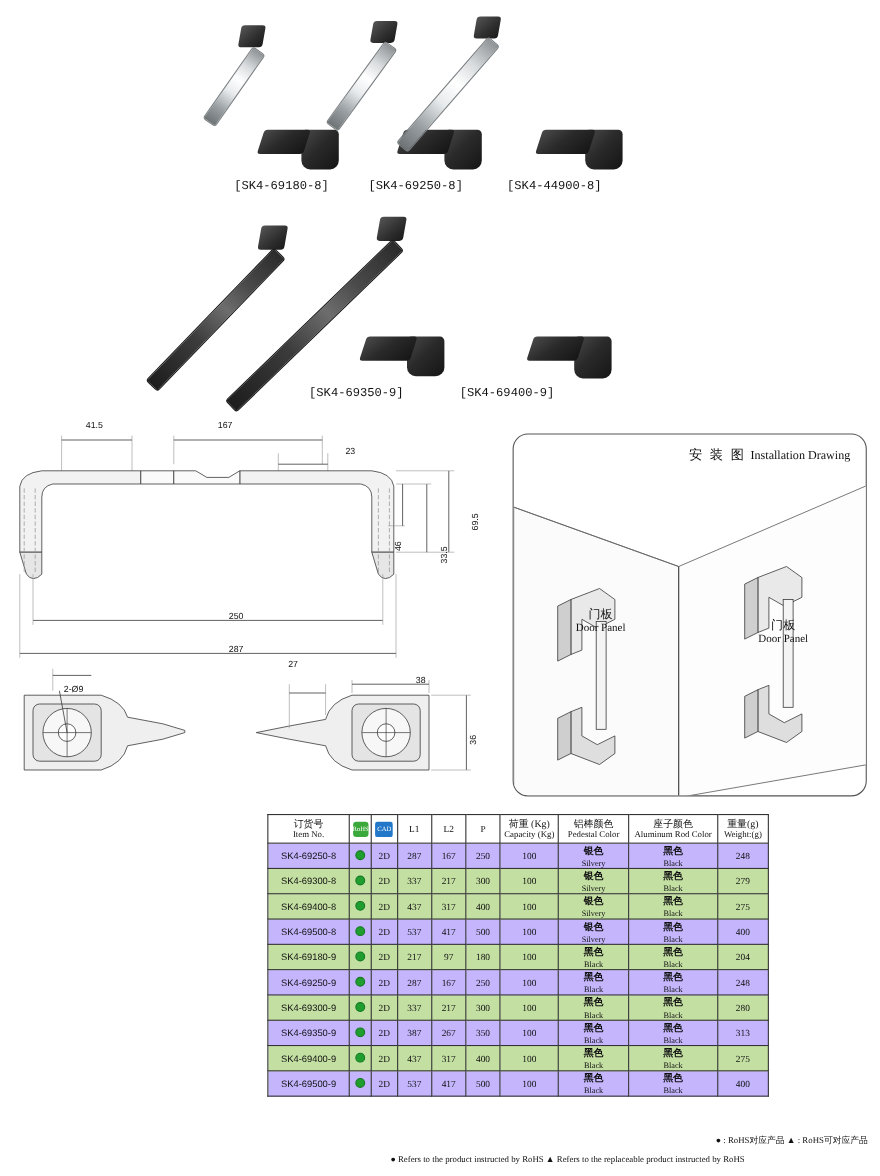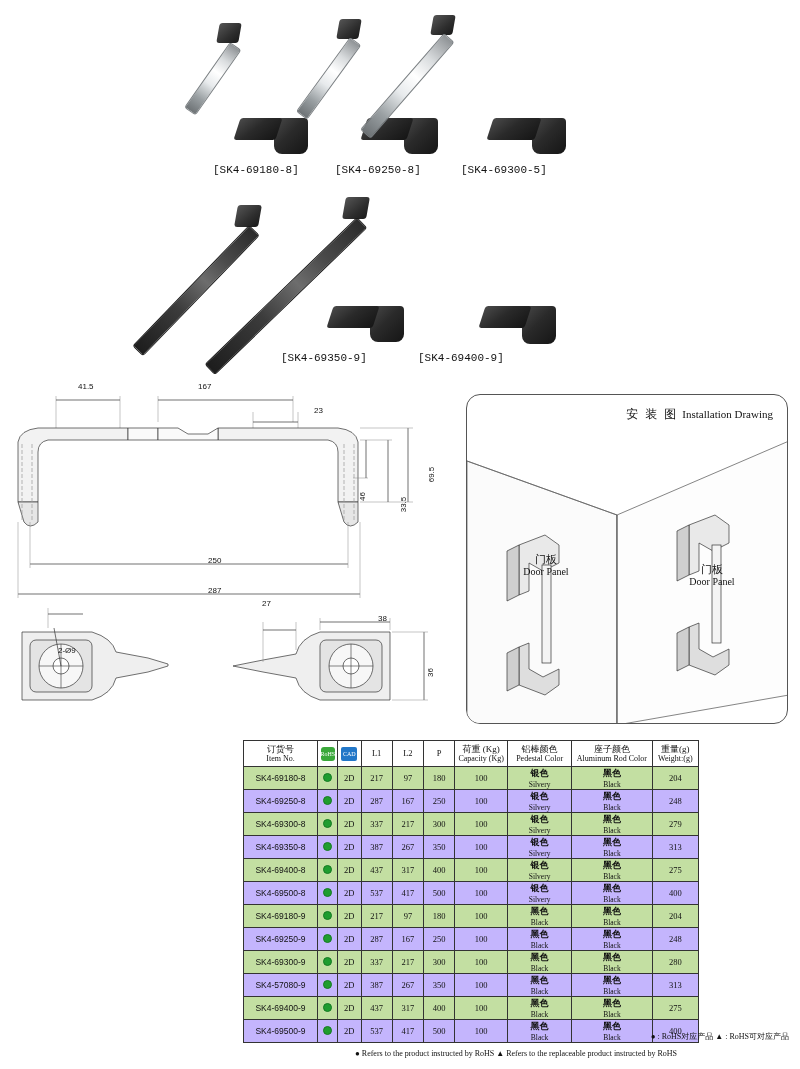--- a/index.html
+++ b/index.html
@@ -192,21 +192,21 @@
 
   <div class="handle" style="left:344px;top:196px;width:222px;height:148px;">
     <div class="foot-top" style="left:0px;top:1px;width:24px;height:22px;transform:skewX(-10deg);"></div>
     <div class="h-bar bar-black" style="left:13px;top:21px;width:15px;height:212px;transform:rotate(46deg);transform-origin:top left;"></div>
     <div class="foot" style="left:178px;top:110px;width:34px;height:38px;border-radius:4px 4px 8px 8px;"></div>
     <div class="foot" style="left:138px;top:110px;width:46px;height:22px;transform:skewX(-18deg);"></div>
   </div>
 
   <div class="handle-label" style="left:213px;top:164px;">[SK4-69180-8]</div>
   <div class="handle-label" style="left:335px;top:164px;">[SK4-69250-8]</div>
-  <div class="handle-label" style="left:461px;top:164px;">[SK4-69300-5]</div>
+  <div class="handle-label" style="left:461px;top:164px;">[SK4-44900-8]</div>
   <div class="handle-label" style="left:281px;top:352px;">[SK4-69350-9]</div>
   <div class="handle-label" style="left:418px;top:352px;">[SK4-69400-9]</div>
 </div>
 
 <div>
 
   <svg width="450" height="340" viewBox="0 0 450 340" style="position:absolute;left:8px;top:382px;">
     <g stroke="#333" fill="none" stroke-width="0.7">
 
       <line x1="48" y1="14" x2="48" y2="52" stroke="#888" stroke-width="0.5"></line>
@@ -279,21 +279,21 @@
   </svg>
 
   <div class="dim-text" style="left:78px;top:382px;">41.5</div>
   <div class="dim-text" style="left:198px;top:382px;">167</div>
   <div class="dim-text" style="left:266px;top:406px;padding-left:48px;">23</div>
   <div class="dim-text" style="left:424px;top:470px;transform:rotate(-90deg);">69.5</div>
   <div class="dim-text" style="left:358px;top:492px;transform:rotate(-90deg);">46</div>
   <div class="dim-text" style="left:396px;top:500px;transform:rotate(-90deg);">33.5</div>
   <div class="dim-text" style="left:208px;top:556px;">250</div>
   <div class="dim-text" style="left:208px;top:586px;">287</div>
-  <div class="dim-text" style="left:58px;top:646px;">2-Ø9</div>
+  <div class="dim-text" style="left:58px;top:622px;">2-Ø9</div>
   <div class="dim-text" style="left:262px;top:599px;">27</div>
   <div class="dim-text" style="left:378px;top:614px;">38</div>
   <div class="dim-text" style="left:426px;top:668px;transform:rotate(-90deg);">36</div>
 
   <div class="install-box">
     <svg width="322" height="330" viewBox="0 0 322 330">
 
       <path d="M0,66 L150,120 L150,330 L0,330 Z" fill="#fbfbfb" stroke="#666" stroke-width="0.8"></path>
       <path d="M150,120 L322,46 L322,300 L150,330 Z" fill="#fdfdfd" stroke="#666" stroke-width="0.8"></path>
       <line x1="150" y1="120" x2="150" y2="330" stroke="#444" stroke-width="0.8"></line>
@@ -369,227 +369,191 @@
           <span class="cn">座子颜色</span>
           <span class="en">Aluminum Rod Color</span>
         </th>
         <th>
           <span class="cn">重量(g)</span>
           <span class="en">Weight:(g)</span>
         </th>
       </tr>
     </thead>
     <tbody>
+        <tr class="norm">
+          <td class="itemno">SK4-69250-8</td>
+          <td><span class="dot-green"></span></td>
+          <td>2D</td>
+          <td>287</td>
+          <td>167</td>
+          <td>250</td>
+          <td>100</td>
+          <td class="color">
+            <span class="cn">银色</span>
+            <span class="en">Silvery</span>
+          </td>
+          <td class="color">
+            <span class="cn">黑色</span>
+            <span class="en">Black</span>
+          </td>
+          <td>248</td>
+        </tr>
         <tr class="alt">
-          <td class="itemno">SK4-69180-8</td>
+          <td class="itemno">SK4-69300-8</td>
+          <td><span class="dot-green"></span></td>
+          <td>2D</td>
+          <td>337</td>
+          <td>217</td>
+          <td>300</td>
+          <td>100</td>
+          <td class="color">
+            <span class="cn">银色</span>
+            <span class="en">Silvery</span>
+          </td>
+          <td class="color">
+            <span class="cn">黑色</span>
+            <span class="en">Black</span>
+          </td>
+          <td>279</td>
+        </tr>
+        <tr class="alt">
+          <td class="itemno">SK4-69400-8</td>
+          <td><span class="dot-green"></span></td>
+          <td>2D</td>
+          <td>437</td>
+          <td>317</td>
+          <td>400</td>
+          <td>100</td>
+          <td class="color">
+            <span class="cn">银色</span>
+            <span class="en">Silvery</span>
+          </td>
+          <td class="color">
+            <span class="cn">黑色</span>
+            <span class="en">Black</span>
+          </td>
+          <td>275</td>
+        </tr>
+        <tr class="norm">
+          <td class="itemno">SK4-69500-8</td>
+          <td><span class="dot-green"></span></td>
+          <td>2D</td>
+          <td>537</td>
+          <td>417</td>
+          <td>500</td>
+          <td>100</td>
+          <td class="color">
+            <span class="cn">银色</span>
+            <span class="en">Silvery</span>
+          </td>
+          <td class="color">
+            <span class="cn">黑色</span>
+            <span class="en">Black</span>
+          </td>
+          <td>400</td>
+        </tr>
+        <tr class="alt">
+          <td class="itemno">SK4-69180-9</td>
           <td><span class="dot-green"></span></td>
           <td>2D</td>
           <td>217</td>
           <td>97</td>
           <td>180</td>
           <td>100</td>
           <td class="color">
-            <span class="cn">银色</span>
-            <span class="en">Silvery</span>
+            <span class="cn">黑色</span>
+            <span class="en">Black</span>
           </td>
           <td class="color">
             <span class="cn">黑色</span>
             <span class="en">Black</span>
           </td>
           <td>204</td>
         </tr>
         <tr class="norm">
-          <td class="itemno">SK4-69250-8</td>
+          <td class="itemno">SK4-69250-9</td>
           <td><span class="dot-green"></span></td>
           <td>2D</td>
           <td>287</td>
           <td>167</td>
           <td>250</td>
           <td>100</td>
           <td class="color">
-            <span class="cn">银色</span>
-            <span class="en">Silvery</span>
+            <span class="cn">黑色</span>
+            <span class="en">Black</span>
           </td>
           <td class="color">
             <span class="cn">黑色</span>
             <span class="en">Black</span>
           </td>
           <td>248</td>
         </tr>
         <tr class="alt">
-          <td class="itemno">SK4-69300-8</td>
+          <td class="itemno">SK4-69300-9</td>
           <td><span class="dot-green"></span></td>
           <td>2D</td>
           <td>337</td>
           <td>217</td>
           <td>300</td>
           <td>100</td>
           <td class="color">
-            <span class="cn">银色</span>
-            <span class="en">Silvery</span>
-          </td>
-          <td class="color">
-            <span class="cn">黑色</span>
-            <span class="en">Black</span>
-          </td>
-          <td>279</td>
+            <span class="cn">黑色</span>
+            <span class="en">Black</span>
+          </td>
+          <td class="color">
+            <span class="cn">黑色</span>
+            <span class="en">Black</span>
+          </td>
+          <td>280</td>
         </tr>
         <tr class="norm">
-          <td class="itemno">SK4-69350-8</td>
+          <td class="itemno">SK4-69350-9</td>
           <td><span class="dot-green"></span></td>
           <td>2D</td>
           <td>387</td>
           <td>267</td>
           <td>350</td>
           <td>100</td>
           <td class="color">
-            <span class="cn">银色</span>
-            <span class="en">Silvery</span>
+            <span class="cn">黑色</span>
+            <span class="en">Black</span>
           </td>
           <td class="color">
             <span class="cn">黑色</span>
             <span class="en">Black</span>
           </td>
           <td>313</td>
         </tr>
         <tr class="alt">
-          <td class="itemno">SK4-69400-8</td>
+          <td class="itemno">SK4-69400-9</td>
           <td><span class="dot-green"></span></td>
           <td>2D</td>
           <td>437</td>
           <td>317</td>
           <td>400</td>
           <td>100</td>
           <td class="color">
-            <span class="cn">银色</span>
-            <span class="en">Silvery</span>
+            <span class="cn">黑色</span>
+            <span class="en">Black</span>
           </td>
           <td class="color">
             <span class="cn">黑色</span>
             <span class="en">Black</span>
           </td>
           <td>275</td>
         </tr>
         <tr class="norm">
-          <td class="itemno">SK4-69500-8</td>
+          <td class="itemno">SK4-69500-9</td>
           <td><span class="dot-green"></span></td>
           <td>2D</td>
           <td>537</td>
           <td>417</td>
           <td>500</td>
           <td>100</td>
           <td class="color">
-            <span class="cn">银色</span>
-            <span class="en">Silvery</span>
-          </td>
-          <td class="color">
-            <span class="cn">黑色</span>
-            <span class="en">Black</span>
-          </td>
-          <td>400</td>
-        </tr>
-        <tr class="alt">
-          <td class="itemno">SK4-69180-9</td>
-          <td><span class="dot-green"></span></td>
-          <td>2D</td>
-          <td>217</td>
-          <td>97</td>
-          <td>180</td>
-          <td>100</td>
-          <td class="color">
-            <span class="cn">黑色</span>
-            <span class="en">Black</span>
-          </td>
-          <td class="color">
-            <span class="cn">黑色</span>
-            <span class="en">Black</span>
-          </td>
-          <td>204</td>
-        </tr>
-        <tr class="norm">
-          <td class="itemno">SK4-69250-9</td>
-          <td><span class="dot-green"></span></td>
-          <td>2D</td>
-          <td>287</td>
-          <td>167</td>
-          <td>250</td>
-          <td>100</td>
-          <td class="color">
-            <span class="cn">黑色</span>
-            <span class="en">Black</span>
-          </td>
-          <td class="color">
-            <span class="cn">黑色</span>
-            <span class="en">Black</span>
-          </td>
-          <td>248</td>
-        </tr>
-        <tr class="alt">
-          <td class="itemno">SK4-69300-9</td>
-          <td><span class="dot-green"></span></td>
-          <td>2D</td>
-          <td>337</td>
-          <td>217</td>
-          <td>300</td>
-          <td>100</td>
-          <td class="color">
-            <span class="cn">黑色</span>
-            <span class="en">Black</span>
-          </td>
-          <td class="color">
-            <span class="cn">黑色</span>
-            <span class="en">Black</span>
-          </td>
-          <td>280</td>
-        </tr>
-        <tr class="norm">
-          <td class="itemno">SK4-57080-9</td>
-          <td><span class="dot-green"></span></td>
-          <td>2D</td>
-          <td>387</td>
-          <td>267</td>
-          <td>350</td>
-          <td>100</td>
-          <td class="color">
-            <span class="cn">黑色</span>
-            <span class="en">Black</span>
-          </td>
-          <td class="color">
-            <span class="cn">黑色</span>
-            <span class="en">Black</span>
-          </td>
-          <td>313</td>
-        </tr>
-        <tr class="alt">
-          <td class="itemno">SK4-69400-9</td>
-          <td><span class="dot-green"></span></td>
-          <td>2D</td>
-          <td>437</td>
-          <td>317</td>
-          <td>400</td>
-          <td>100</td>
-          <td class="color">
-            <span class="cn">黑色</span>
-            <span class="en">Black</span>
-          </td>
-          <td class="color">
-            <span class="cn">黑色</span>
-            <span class="en">Black</span>
-          </td>
-          <td>275</td>
-        </tr>
-        <tr class="norm">
-          <td class="itemno">SK4-69500-9</td>
-          <td><span class="dot-green"></span></td>
-          <td>2D</td>
-          <td>537</td>
-          <td>417</td>
-          <td>500</td>
-          <td>100</td>
-          <td class="color">
             <span class="cn">黑色</span>
             <span class="en">Black</span>
           </td>
           <td class="color">
             <span class="cn">黑色</span>
             <span class="en">Black</span>
           </td>
           <td>400</td>
         </tr>
       </tbody>

